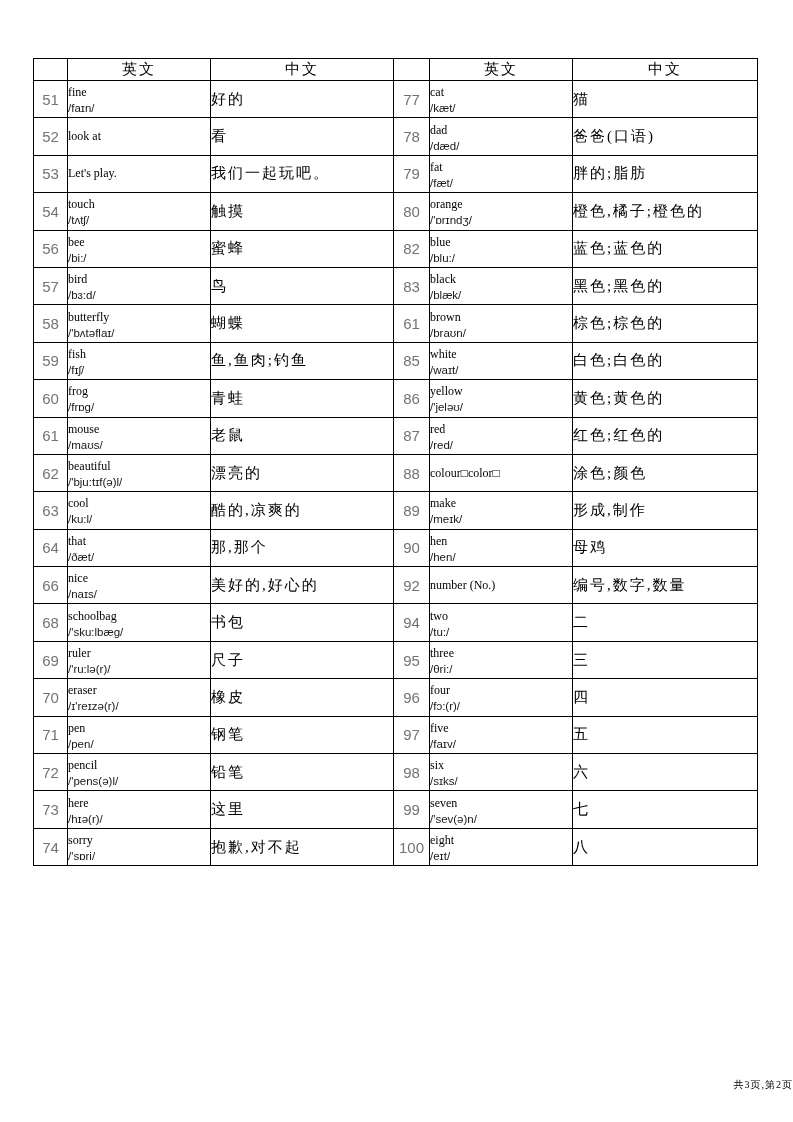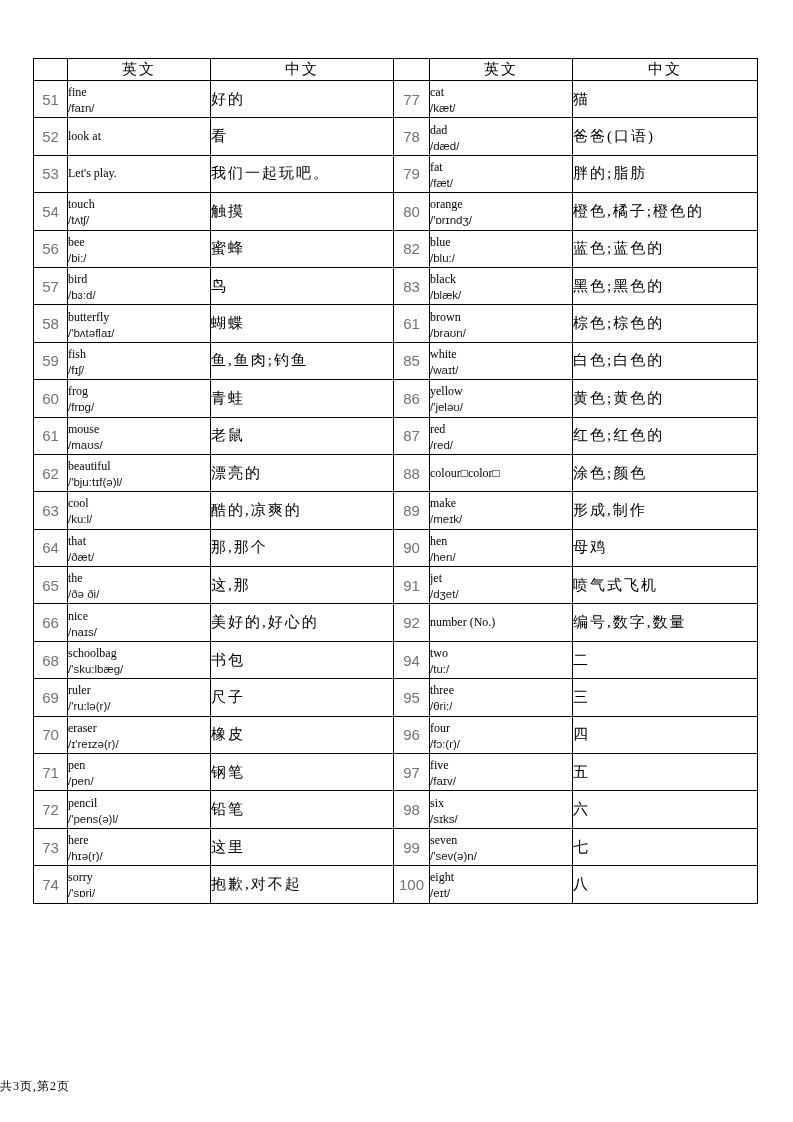--- a/index.html
+++ b/index.html
@@ -56,24 +56,24 @@
   }
   .phon:empty { display: none; }
   td.cn {
     padding-left: 8px;
     font-size: 15px;
     letter-spacing: 2px;
     font-family: "Liberation Serif", serif;
   }
   .footer {
     position: absolute;
-    left: 0; right: 8px;
+    left: 0; right: 0;
     top: 1078px;
-    text-align: left;
-    font-size: 12px;
+    text-align: right;
+    font-size: 10px;
     letter-spacing: 1px;
     font-family: "Liberation Serif", serif;
   }
 </style>
 </head>
 <body>
 
 <table class="vocab">
   <colgroup>
     <col style="width:34px">
@@ -283,34 +283,20 @@
     </td>
     <td class="cn">那,那个</td>
     <td class="num">90</td>
     <td class="en">
       <span class="word">hen</span>
       <span class="phon">/hen/</span>
     </td>
     <td class="cn">母鸡</td>
   </tr>
 
-  <tr class="data">
-    <td class="num">65</td>
-    <td class="en">
-      <span class="word">the</span>
-      <span class="phon">/ðə ði/</span>
-    </td>
-    <td class="cn">这,那</td>
-    <td class="num">91</td>
-    <td class="en">
-      <span class="word">jet</span>
-      <span class="phon">/dʒet/</span>
-    </td>
-    <td class="cn">喷气式飞机</td>
-  </tr>
 
   <tr class="data">
     <td class="num">66</td>
     <td class="en">
       <span class="word">nice</span>
       <span class="phon">/naɪs/</span>
     </td>
     <td class="cn">美好的,好心的</td>
     <td class="num">92</td>
     <td class="en">

